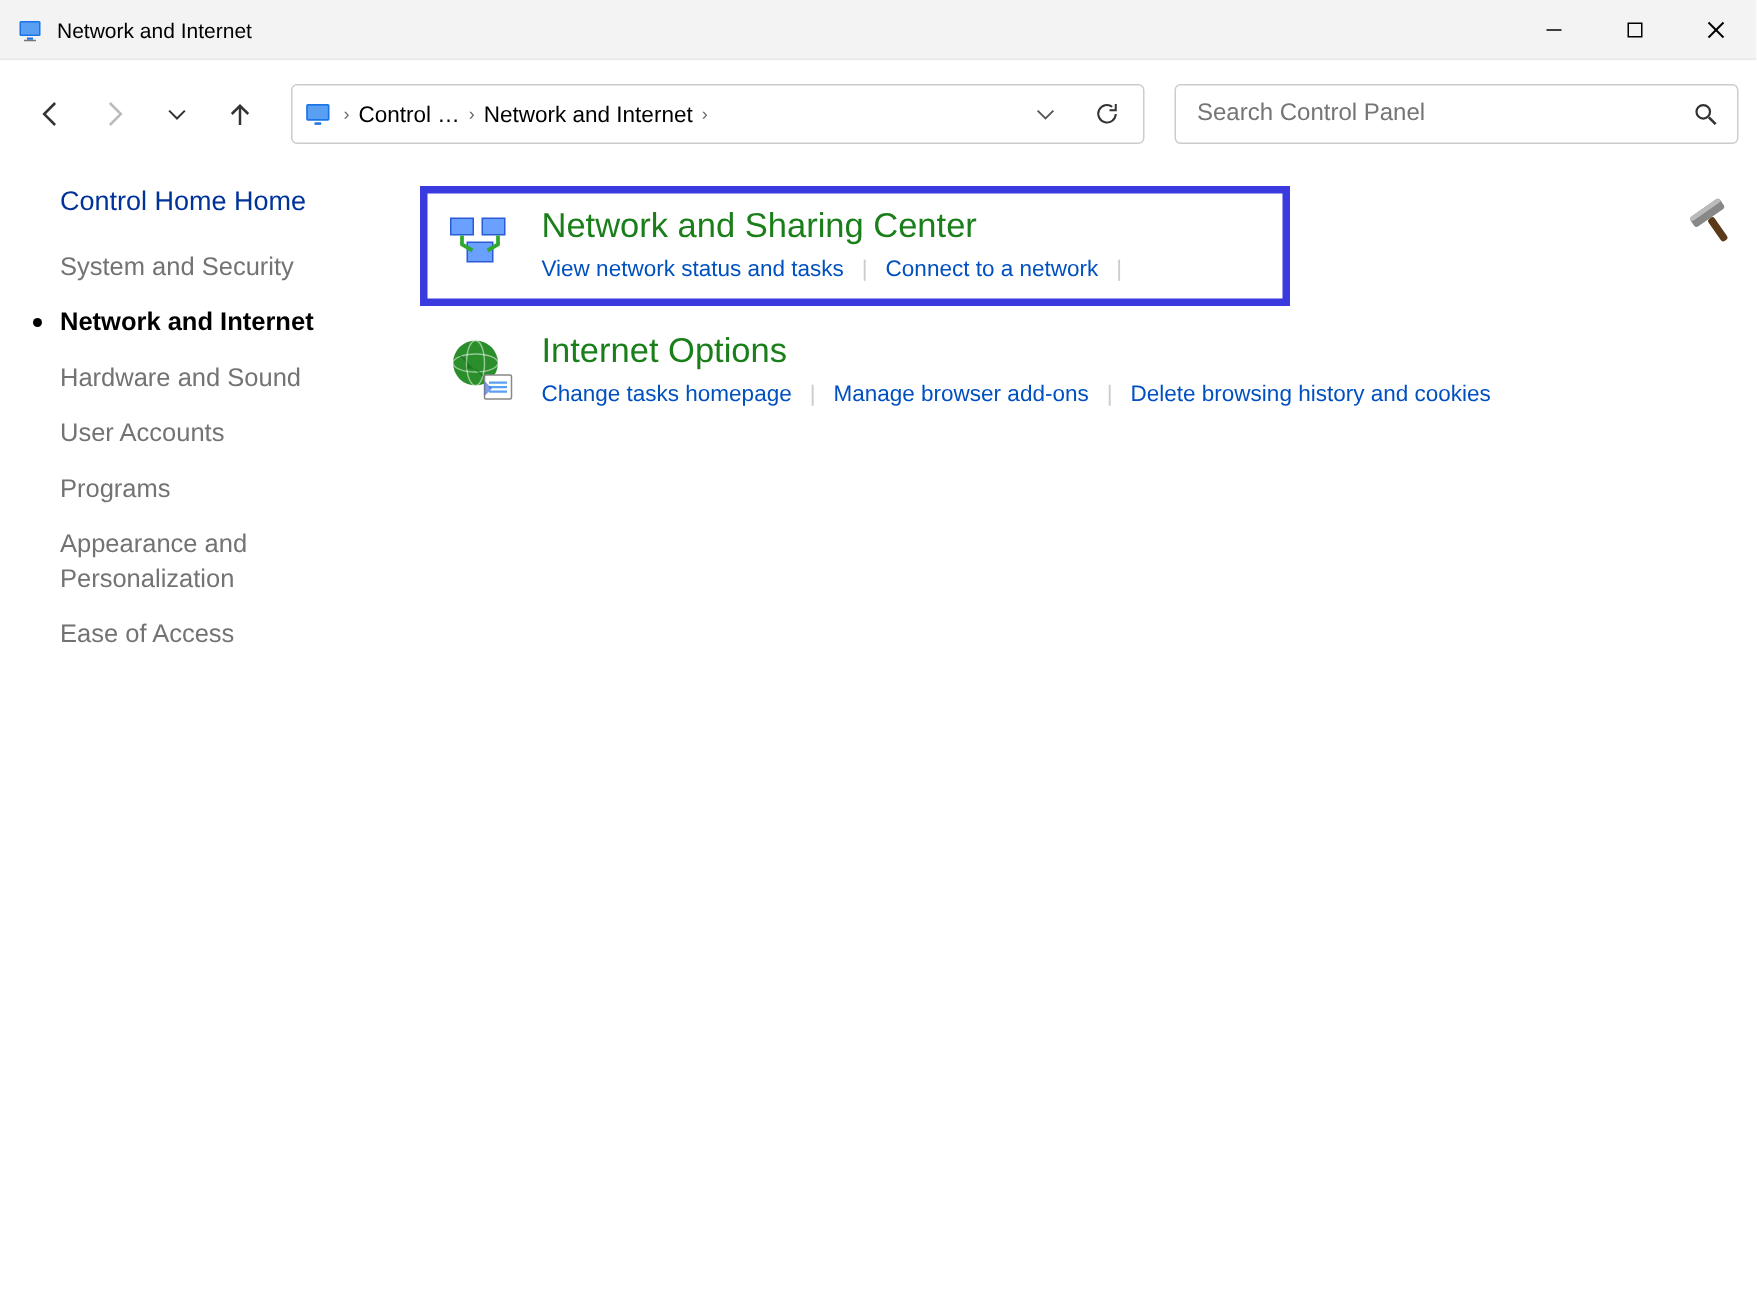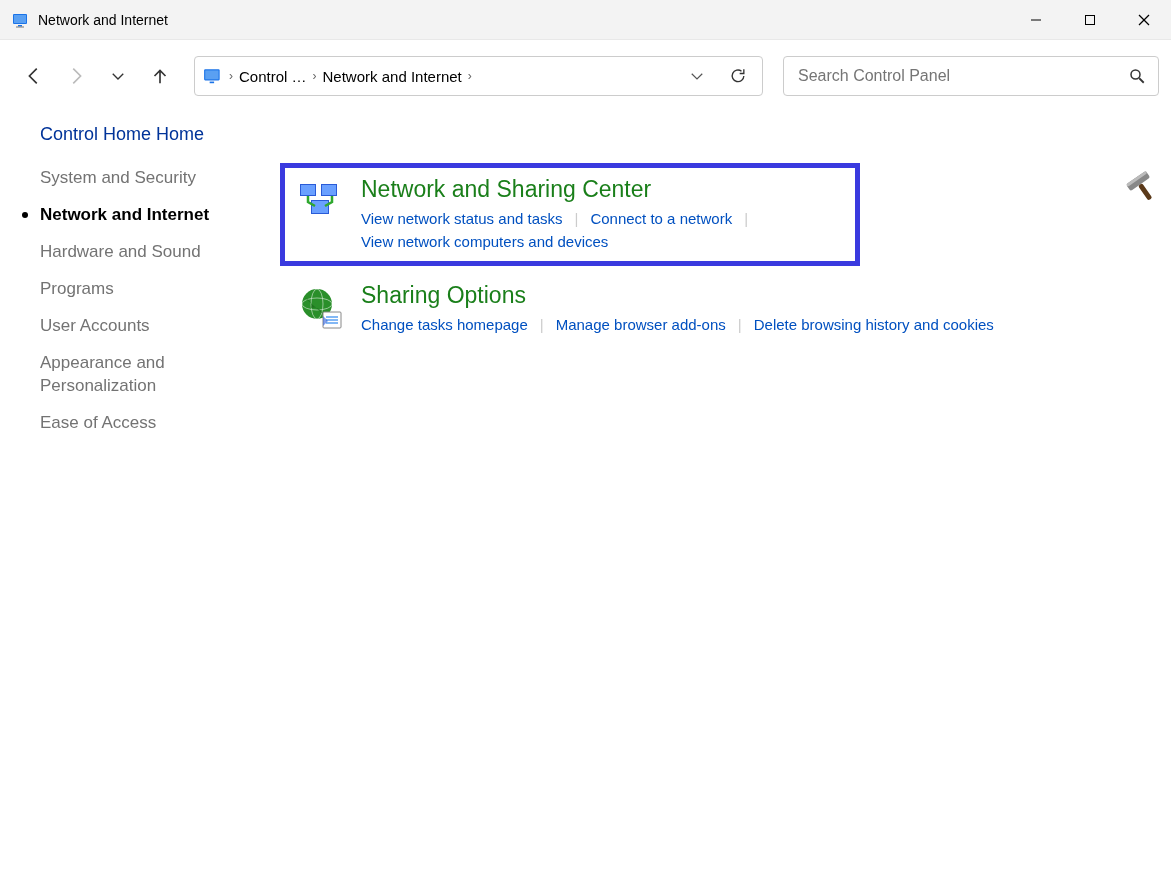--- a/index.html
+++ b/index.html
@@ -101,21 +101,20 @@
     content: "";
     position: absolute;
     left: -18px; top: 8px;
     width: 6px; height: 6px;
     background: #000; border-radius: 50%;
   }
   .main {
     flex: 1;
     position: relative;
     padding-right: 24px;
-    margin-top: 39px;
   }
   .category {
     display: flex;
     margin-bottom: 8px;
     padding: 8px 12px;
   }
   .highlight {
     border: 5px solid #3a3adf;
   }
   .cat-icon {
@@ -241,22 +240,22 @@
     </span>
   </div>
 </div>
 
 <div class="content">
   <div class="sidebar">
     <div class="side-home">Control Home Home</div>
     <div class="side-item">System and Security</div>
     <div class="side-item current">Network and Internet</div>
     <div class="side-item">Hardware and Sound</div>
+    <div class="side-item">User Accounts</div>
     <div class="side-item">Programs</div>
-    <div class="side-item">User Accounts</div>
     <div class="side-item" style="max-width:170px">Appearance and Personalization</div>
     <div class="side-item">Ease of Access</div>
   </div>
 
   <div class="main">
     <div class="hammer">
       <svg width="44" height="44" viewBox="0 0 44 44">
         <g transform="rotate(-35 22 22)">
           <rect x="10" y="13" width="24" height="8" rx="2" fill="#888"></rect>
           <rect x="10" y="13" width="24" height="3" rx="2" fill="#bbb"></rect>
@@ -277,43 +276,40 @@
           <path d="M11 16 L11 22 L18 26 M35 16 L35 22 L28 26" stroke="#2fa82f" stroke-width="2.5" fill="none"></path>
         </svg>
       </div>
       <div class="cat-body">
         <div class="cat-title">Network and Sharing Center</div>
         <div class="task-row">
           <span class="task-link">View network status and tasks</span>
           <span class="task-sep">|</span>
           <span class="task-link">Connect to a network</span>
           <span class="task-sep">|</span>
-        </div>
-        <div class="task-row">
-          <span class="task-link">View network computers and devices</span>
         </div>
       </div>
     </div>
 
     <div class="category" style="margin-left:5px">
       <div class="cat-icon">
         <svg width="48" height="48" viewBox="0 0 48 48">
           <circle cx="20" cy="18" r="15" fill="#2a8f2a"></circle>
           <ellipse cx="20" cy="18" rx="15" ry="6" fill="none" stroke="#fff" stroke-width="1" opacity="0.5"></ellipse>
           <ellipse cx="20" cy="18" rx="6" ry="15" fill="none" stroke="#fff" stroke-width="1" opacity="0.5"></ellipse>
           <path d="M8 12 Q16 15 14 22 Q22 20 26 28" fill="#1a6b1a" opacity="0.7"></path>
           <rect x="26" y="26" width="18" height="16" rx="1" fill="#fff" stroke="#888"></rect>
           <line x1="29" y1="31" x2="41" y2="31" stroke="#5aa0f2" stroke-width="1.5"></line>
           <line x1="29" y1="34" x2="41" y2="34" stroke="#5aa0f2" stroke-width="1.5"></line>
           <line x1="29" y1="37" x2="41" y2="37" stroke="#5aa0f2" stroke-width="1.5"></line>
           <path d="M26 30 L31 35 L26 40" fill="#2a5bd7" opacity="0.6"></path>
         </svg>
       </div>
       <div class="cat-body">
-        <div class="cat-title">Sharing Options</div>
+        <div class="cat-title">Internet Options</div>
         <div class="task-row">
           <span class="task-link">Change tasks homepage</span>
           <span class="task-sep">|</span>
           <span class="task-link">Manage browser add-ons</span>
           <span class="task-sep">|</span>
           <span class="task-link">Delete browsing history and cookies</span>
         </div>
       </div>
     </div>
   </div>

